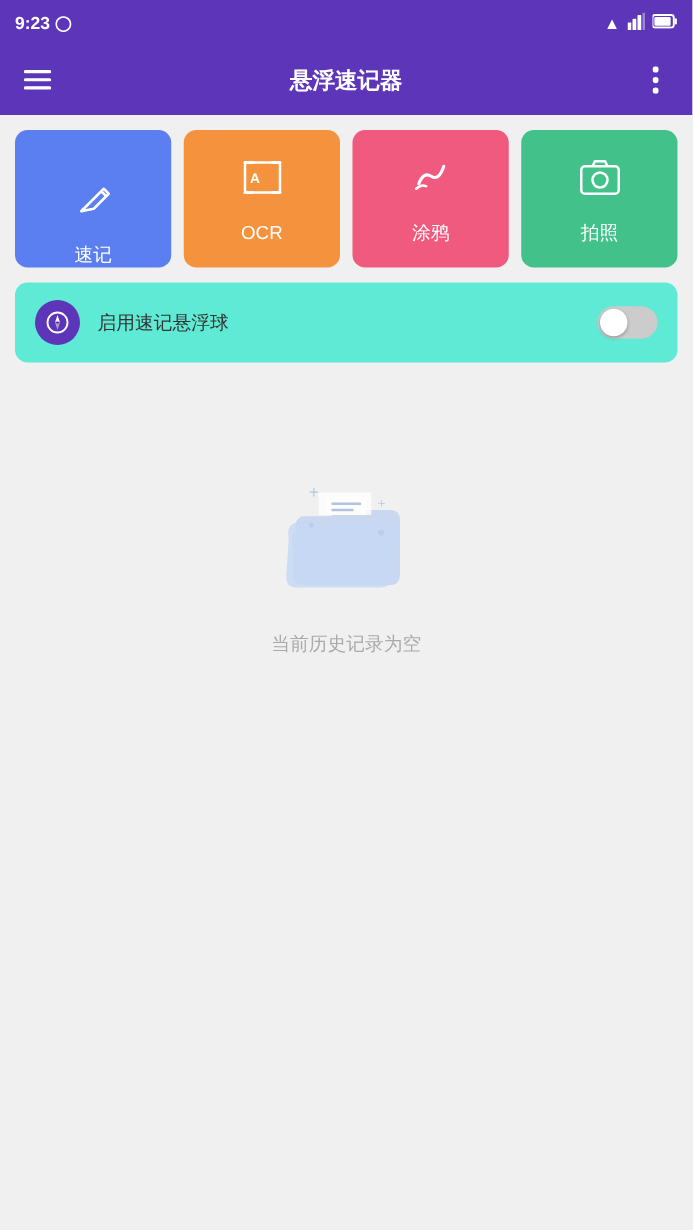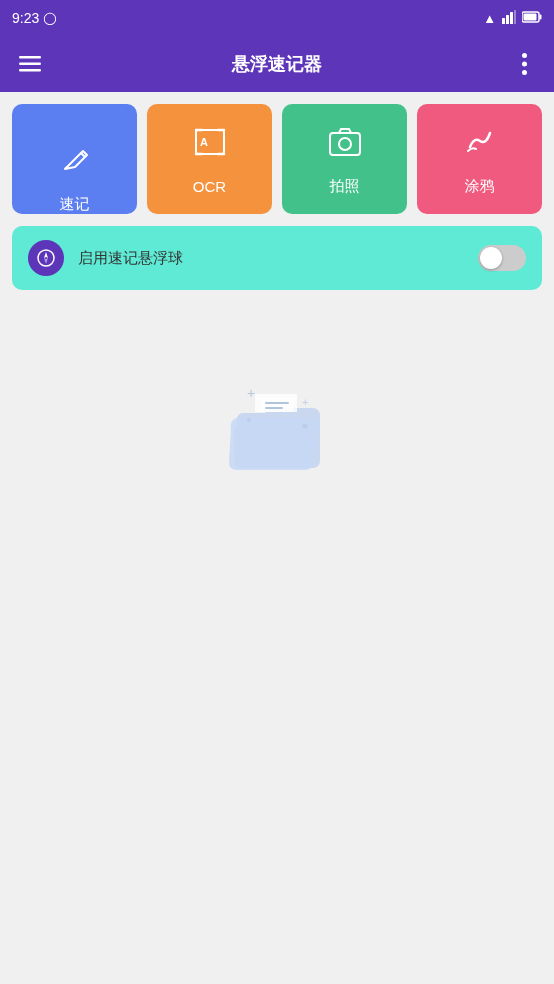--- a/index.html
+++ b/index.html
@@ -15,21 +15,21 @@
     
     .status-bar {
       height: 36px;
       background: #5c35b8;
       display: flex;
       align-items: center;
       justify-content: space-between;
       padding: 0 12px;
       color: white;
       font-size: 14px;
-      font-weight: normal;
+      font-weight: bold;
       gap: 37px;
     }
     .status-bar-left {
       display: flex;
       align-items: center;
       gap: 4px;
     }
     .status-bar-right {
       display: flex;
       align-items: center;
@@ -243,41 +243,41 @@
           <path d="M4 6 L10 6" stroke="white" stroke-width="2.5" stroke-linecap="round"></path>
           <path d="M4 30 L10 30" stroke="white" stroke-width="2.5" stroke-linecap="round"></path>
           <path d="M32 6 L26 6" stroke="white" stroke-width="2.5" stroke-linecap="round"></path>
           <path d="M32 30 L26 30" stroke="white" stroke-width="2.5" stroke-linecap="round"></path>
           <text x="8" y="22" font-size="11" fill="white" font-weight="bold" font-family="Arial">A</text>
         </svg>
       </div>
       <span class="card-label">OCR</span>
     </div>
 
+    <div class="action-card card-scribble">
+      <div class="card-icon">
+        <svg width="36" height="36" viewBox="0 0 36 36" fill="none">
+          <path d="M8 24 Q12 14 18 18 Q24 22 28 10" stroke="white" stroke-width="2.5" fill="none" stroke-linecap="round"></path>
+          <path d="M6 28 Q10 24 14 26" stroke="white" stroke-width="2" fill="none" stroke-linecap="round"></path>
+        </svg>
+      </div>
+      <span class="card-label">涂鸦</span>
+    </div>
+
     <div class="action-card card-photo">
       <div class="card-icon">
         <svg width="36" height="36" viewBox="0 0 36 36" fill="none">
           <rect x="3" y="10" width="30" height="22" rx="3" stroke="white" stroke-width="2" fill="none"></rect>
           <circle cx="18" cy="21" r="6" stroke="white" stroke-width="2" fill="none"></circle>
           <path d="M12 10 L14 6 L22 6 L24 10" stroke="white" stroke-width="2" fill="none"></path>
         </svg>
       </div>
       <span class="card-label">拍照</span>
     </div>
 
-    <div class="action-card card-scribble">
-      <div class="card-icon">
-        <svg width="36" height="36" viewBox="0 0 36 36" fill="none">
-          <path d="M8 24 Q12 14 18 18 Q24 22 28 10" stroke="white" stroke-width="2.5" fill="none" stroke-linecap="round"></path>
-          <path d="M6 28 Q10 24 14 26" stroke="white" stroke-width="2" fill="none" stroke-linecap="round"></path>
-        </svg>
-      </div>
-      <span class="card-label">涂鸦</span>
-    </div>
-
   </div>
 
   <div class="toggle-row">
     <div class="toggle-row-icon">
       <svg width="20" height="20" viewBox="0 0 20 20" fill="none">
         <circle cx="10" cy="10" r="8" stroke="white" stroke-width="1.5" fill="none"></circle>
         <polygon points="10,4 12,10 10,9 8,10" fill="white"></polygon>
         <polygon points="10,16 8,10 10,11 12,10" fill="rgba(255,255,255,0.5)"></polygon>
       </svg>
     </div>
@@ -298,15 +298,16 @@
 
         <line x1="49" y1="33" x2="71" y2="33" stroke="#b0c4de" stroke-width="2" stroke-linecap="round"></line>
         <line x1="49" y1="38" x2="65" y2="38" stroke="#b0c4de" stroke-width="2" stroke-linecap="round"></line>
 
         <text x="30" y="28" font-size="14" fill="#b0c4de" opacity="0.9">+</text>
         <text x="85" y="36" font-size="11" fill="#b0c4de" opacity="0.7">+</text>
         <circle cx="32" cy="50" r="2" fill="#b0c4de" opacity="0.5"></circle>
         <circle cx="88" cy="56" r="2.5" fill="#b0c4de" opacity="0.5"></circle>
       </svg>
     </div>
+    <span class="empty-text">当前历史记录为空</span>
   </div>
 
 </div>
 
 </body></html>

